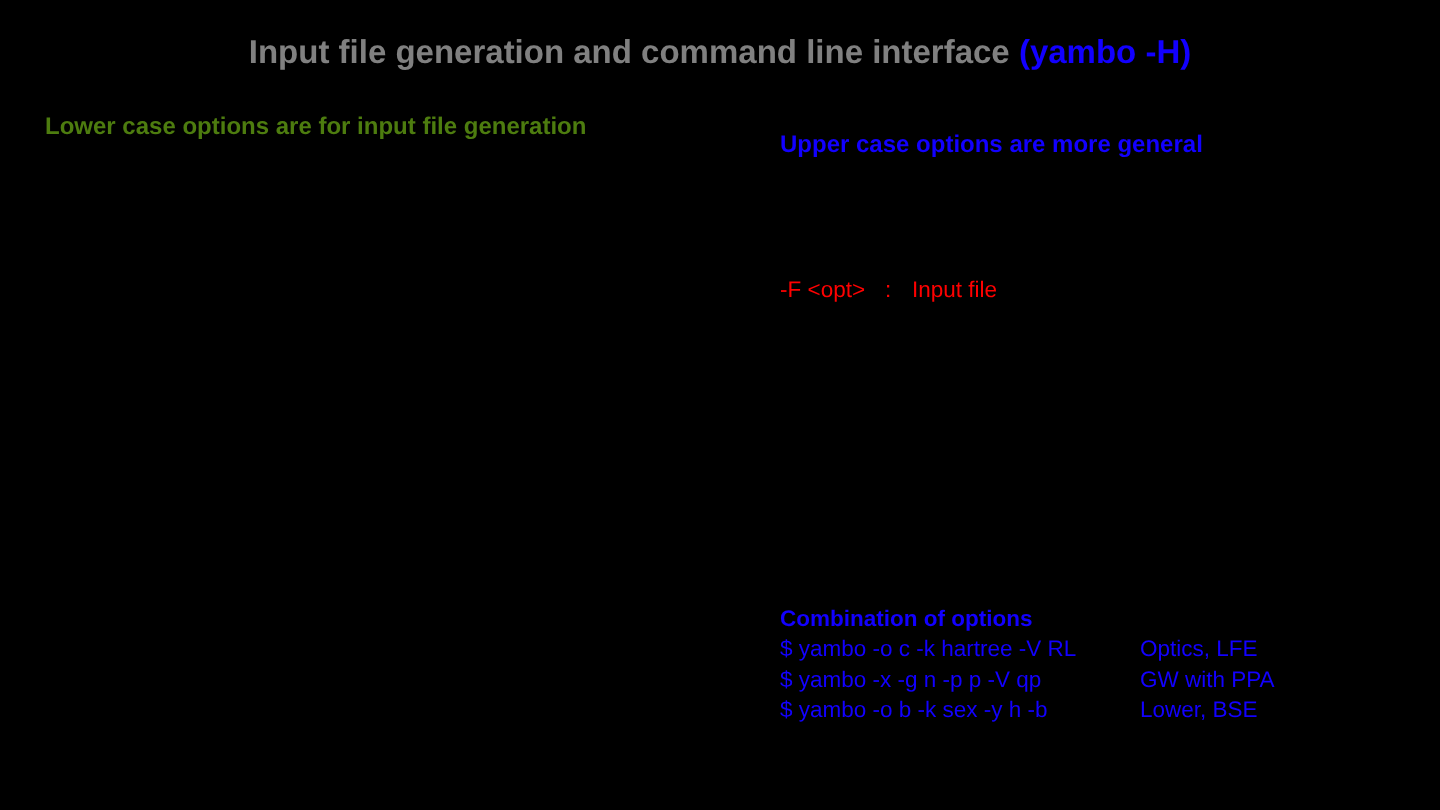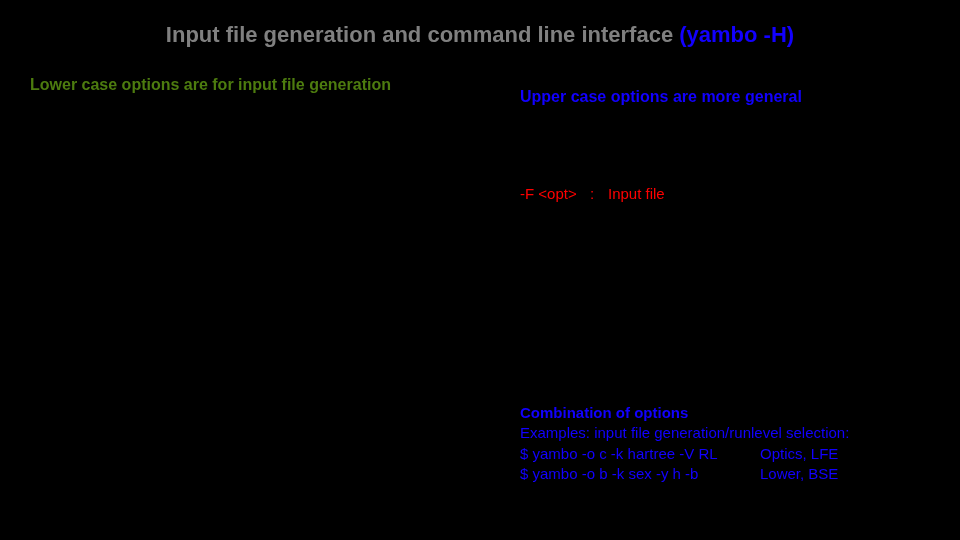--- a/index.html
+++ b/index.html
@@ -23,20 +23,22 @@
 
 <div class="lower-header">Lower case options are for input file generation</div>
 <div class="upper-header">Upper case options are more general</div>
 
 <div class="opt-f">
   <span class="flag">-F &lt;opt&gt;</span><span class="sep">:</span><span>Input file</span>
 </div>
 
 <div class="comb">
   <div class="hdr">Combination of options</div>
-  <div>Examples:  input file generation/runlevel selection:</div>
   <div class="row">
     <span class="cmdline">$ yambo -o c -k hartree -V RL</span><span>Optics, LFE</span>
+  </div>
+  <div class="row">
+    <span class="cmdline">$ yambo -x -g n -p p -V qp</span><span>GW with PPA</span>
   </div>
   <div class="row">
     <span class="cmdline">$ yambo -o b -k sex -y h -b</span><span>Lower, BSE</span>
   </div>
 </div>
 
 </body></html>

